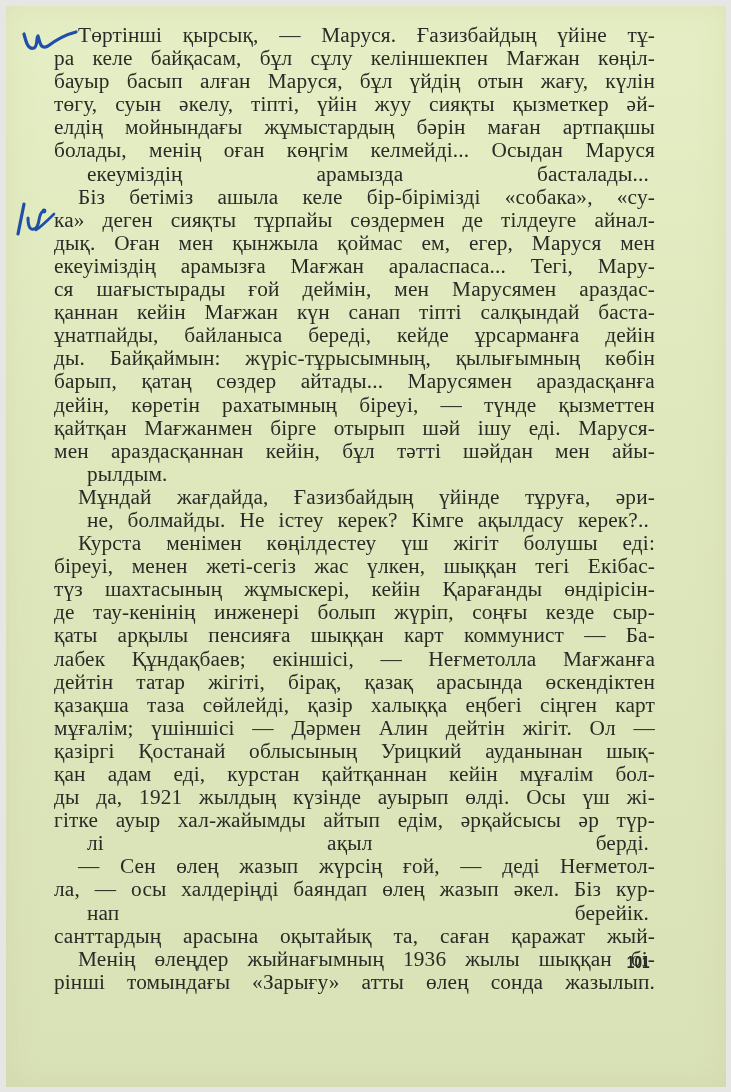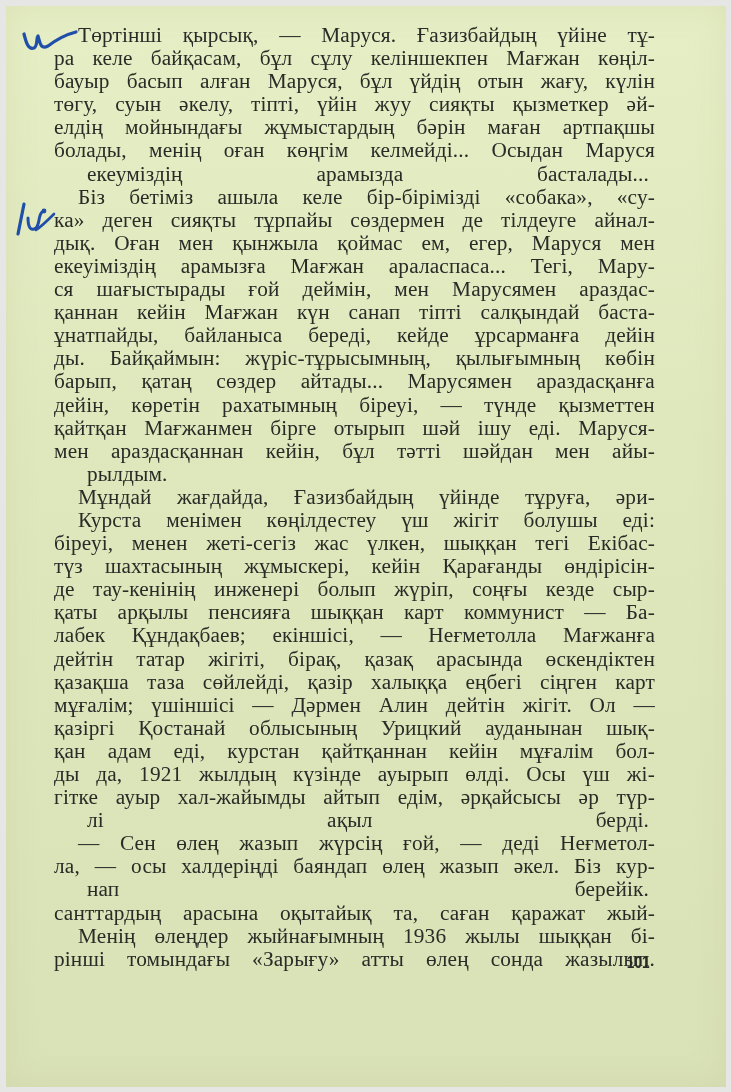--- a/index.html
+++ b/index.html
@@ -236,20 +236,30 @@
         <span>рылдым.</span>
       </div>
       <div class="line indent">
         <span>Мұндай</span>
         <span>жағдайда,</span>
         <span>Ғазизбайдың</span>
         <span>үйінде</span>
         <span>тұруға,</span>
         <span>әри-</span>
       </div>
+      <div class="line last">
+        <span>не,</span>
+        <span>болмайды.</span>
+        <span>Не</span>
+        <span>істеу</span>
+        <span>керек?</span>
+        <span>Кімге</span>
+        <span>ақылдасу</span>
+        <span>керек?..</span>
+      </div>
       <div class="line indent">
         <span>Курста</span>
         <span>менімен</span>
         <span>көңілдестеу</span>
         <span>үш</span>
         <span>жігіт</span>
         <span>болушы</span>
         <span>еді:</span>
       </div>
       <div class="line">

